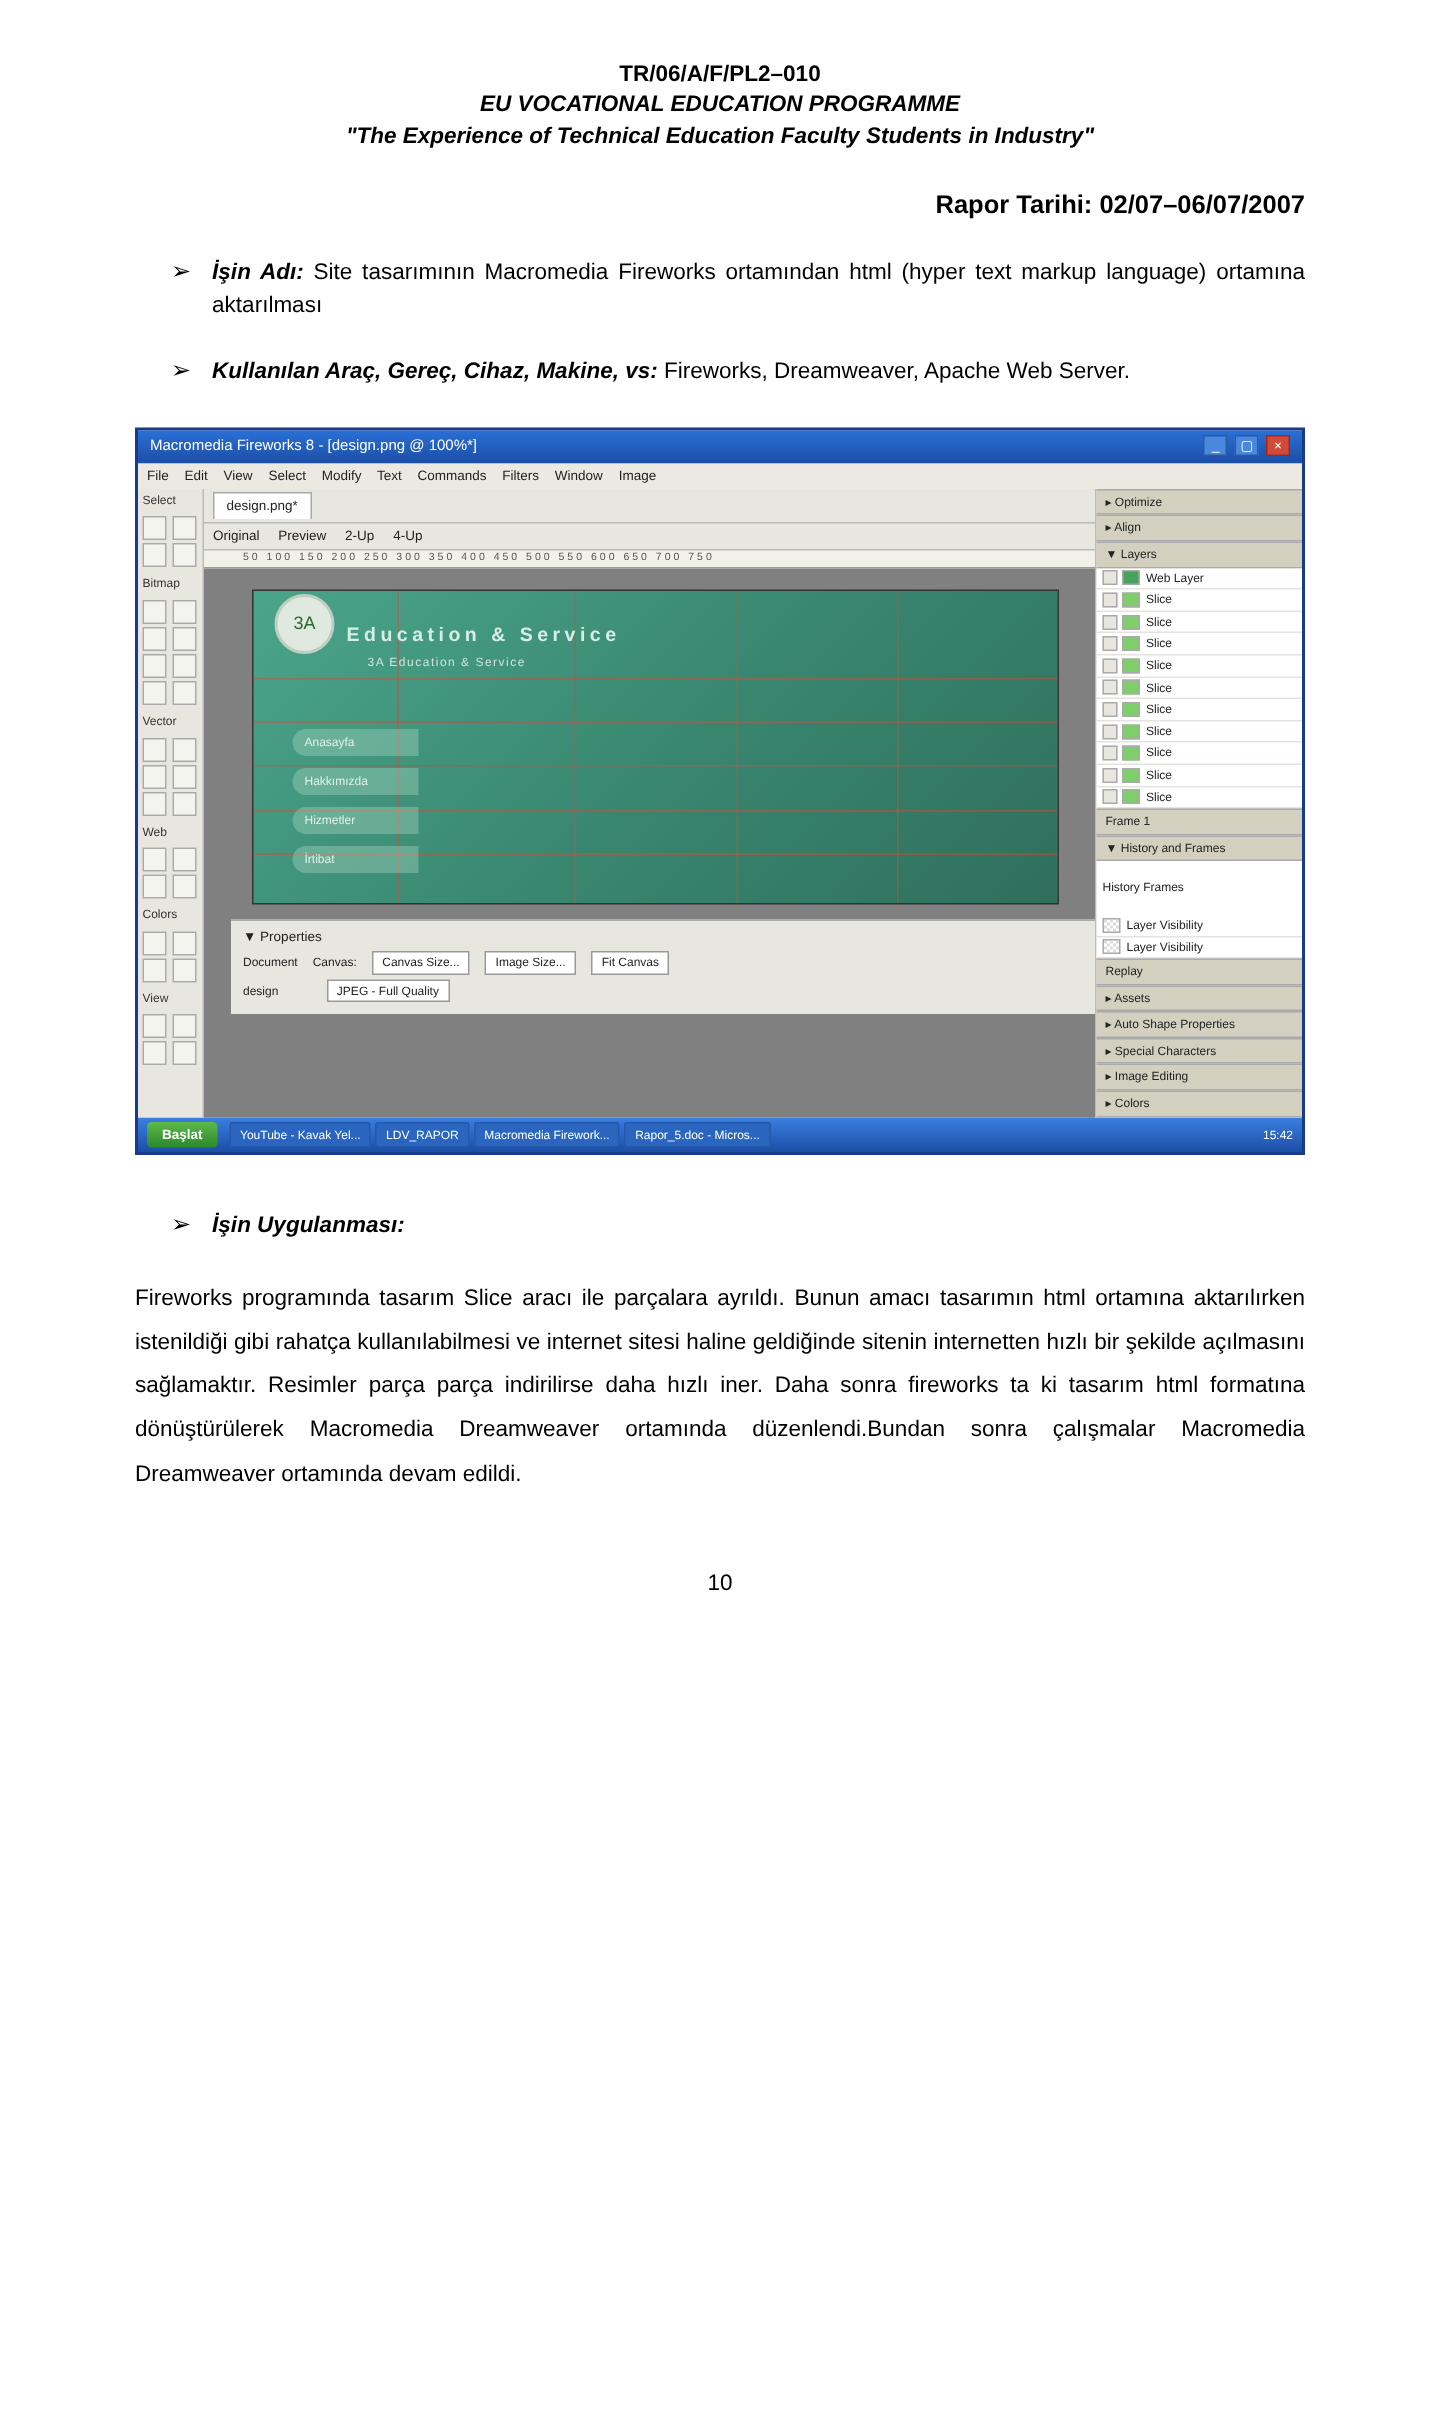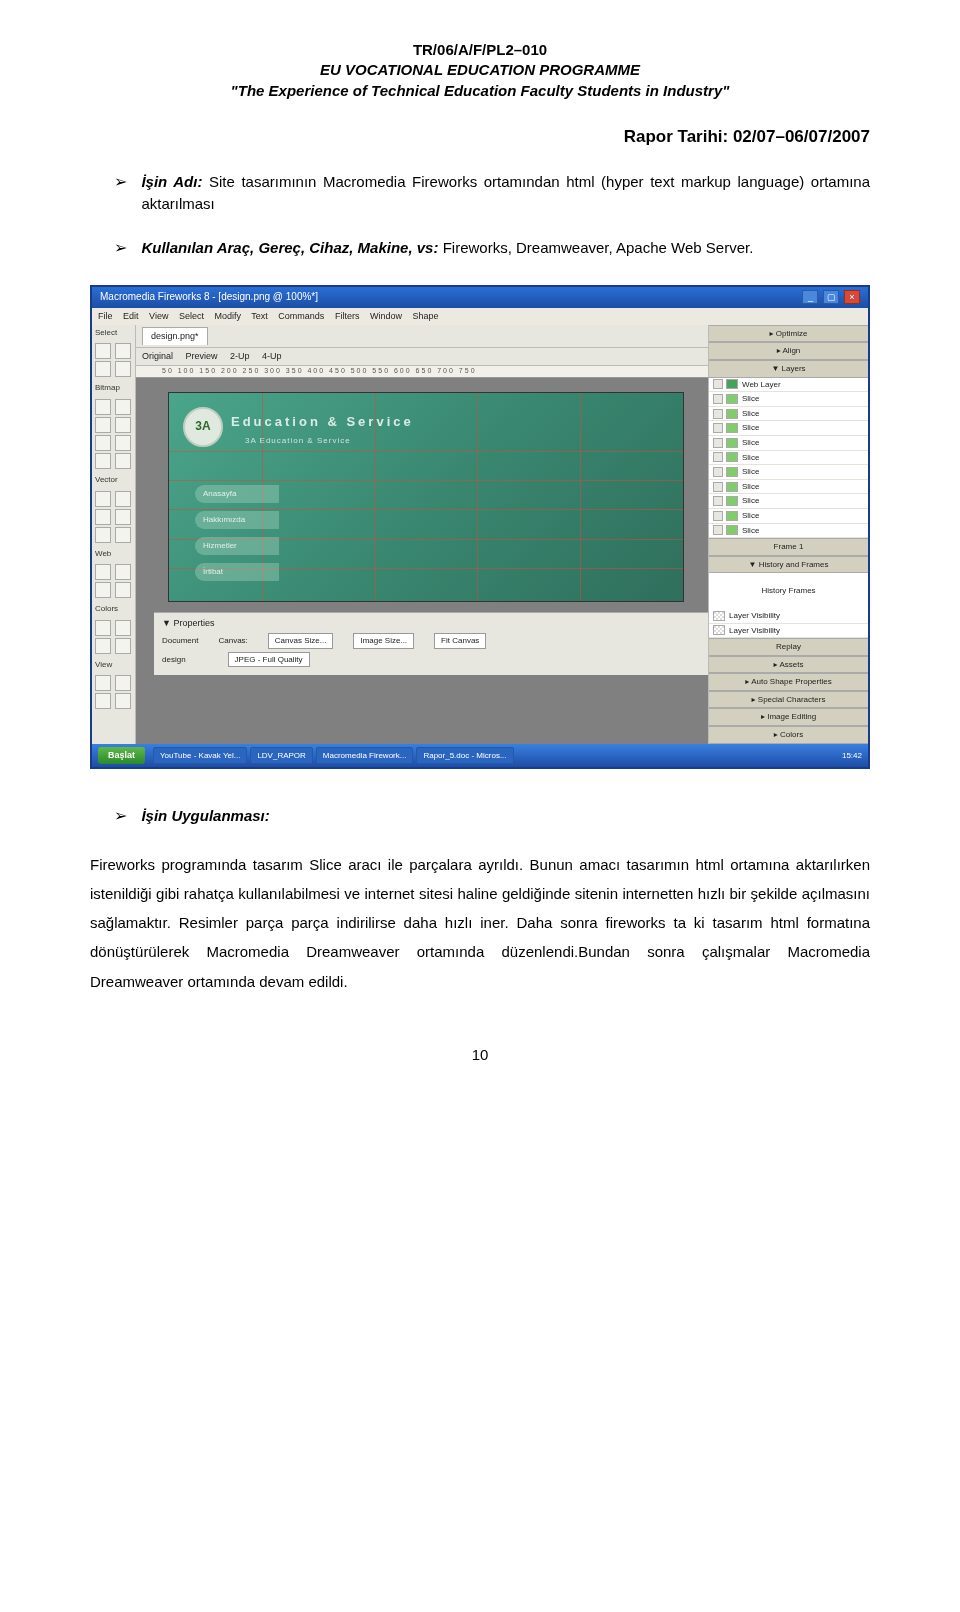--- a/index.html
+++ b/index.html
@@ -53,38 +53,38 @@
   .ss-viewbar span { margin-right: 10px; }
   .ss-ruler { height: 12px; background: #f2f1e9; border-bottom: 1px solid #999; font-size: 7px; padding-left: 26px; letter-spacing: 2px; color: #555; }
   .ss-canvas-outer { padding: 14px 24px 10px 32px; }
   .ss-canvas {
     background: linear-gradient(135deg, #4aa58a 0%, #3a8871 50%, #2f6f5c 100%);
     border: 1px solid #333; height: 210px; position: relative; overflow: hidden;
   }
   .ss-grid-v { position: absolute; top: 0; bottom: 0; width: 1px; background: rgba(200,80,60,0.55); }
   .ss-grid-h { position: absolute; left: 0; right: 0; height: 1px; background: rgba(200,80,60,0.55); }
   .ss-logo {
-    position: absolute; left: 14px; top: 14px; width: 40px; height: 40px; border-radius: 50%;
-    background: #dfe9df; color: #2a6a2a; font-weight: bold; font-size: 12px;
+    position: absolute; left: 14px; top: 2px; width: 40px; height: 40px; border-radius: 50%;
+    background: #dfe9df; color: #2a6a2a; font-weight: normal; font-size: 12px;
     display: flex; align-items: center; justify-content: center; border: 2px solid #bfcfbf;
   }
   .ss-heading { position: absolute; left: 62px; top: 20px; color: #d8ede4; font-size: 13px; letter-spacing: 3px; font-weight: bold; text-align: center; }
   .ss-subhead { position: absolute; left: 76px; top: 42px; color: #cfe4db; font-size: 8px; letter-spacing: 1px; }
   .ss-menu {
     position: absolute; left: 26px; width: 84px; height: 18px; border-radius: 10px 0 0 10px;
     background: rgba(180,220,200,0.35); font-size: 8px; color: #dff1e9; padding: 3px 8px;
   }
   .ss-menu.m1 { top: 92px; } .ss-menu.m2 { top: 118px; }
   .ss-menu.m3 { top: 144px; } .ss-menu.m4 { top: 170px; }
   .ss-status { background: #e7e7df; font-size: 8px; padding: 2px 6px; text-align: right; color: #444; }
   .ss-props { background: #e7e7df; border-top: 1px solid #aaa; padding: 4px 8px 8px 8px; font-size: 8px; margin-left: 18px; }
   .ss-props .ptitle { font-size: 9px; margin-bottom: 3px; }
-  .ss-props .prowwrap { display: flex; gap: 20px; align-items: center; }
+  .ss-props .prowwrap { display: flex; gap: 10px; align-items: center; }
   .ss-props .pbox { display: inline-block; background: #fff; border: 1px solid #999; padding: 1px 6px; font-size: 8px; }
-  .ss-col-right { width: 160px; background: #e7e7df; border-left: 1px solid #bbb; font-size: 9px; text-align: center; }
+  .ss-col-right { width: 138px; background: #e7e7df; border-left: 1px solid #bbb; font-size: 9px; }
   .ss-panel-head { background: #d3d0c0; padding: 2px 6px; border-top: 1px solid #aaa; border-bottom: 1px solid #aaa; font-size: 8px; }
   .ss-panel-body { background: #fff; padding: 0; font-size: 8px; }
   .ss-layer-row { display: flex; align-items: center; border-bottom: 1px solid #e4e4dc; padding: 1px 4px; }
   .ss-layer-row .eye { width: 10px; height: 10px; background: #e7e7df; border: 1px solid #aaa; margin-right: 3px; }
   .ss-layer-row .thumb { width: 12px; height: 10px; border: 1px solid #aaa; margin-right: 4px; background: repeating-conic-gradient(#fff 0 25%, #ddd 0 50%); background-size: 4px 4px; }
   .ss-layer-row.web .thumb { background: #47a35a; }
   .ss-layer-row.slice .thumb { background: #7fce6b; }
   .ss-taskbar {
     background: linear-gradient(#3a7fe0, #1c4ea6); color: #fff; padding: 3px 6px; display: flex; align-items: center; font-size: 9px;
   }
@@ -138,21 +138,21 @@
     <div class="ss-menubar">
       <span>File</span>
       <span>Edit</span>
       <span>View</span>
       <span>Select</span>
       <span>Modify</span>
       <span>Text</span>
       <span>Commands</span>
       <span>Filters</span>
       <span>Window</span>
-      <span>Shape</span>
+      <span>Image</span>
     </div>
     <div class="ss-body">
       <div class="ss-col-left">
         <div class="palette-label">Select</div>
         <div class="palette">
             <div class="sw"></div>
             <div class="sw"></div>
             <div class="sw"></div>
             <div class="sw"></div>
           </div>

